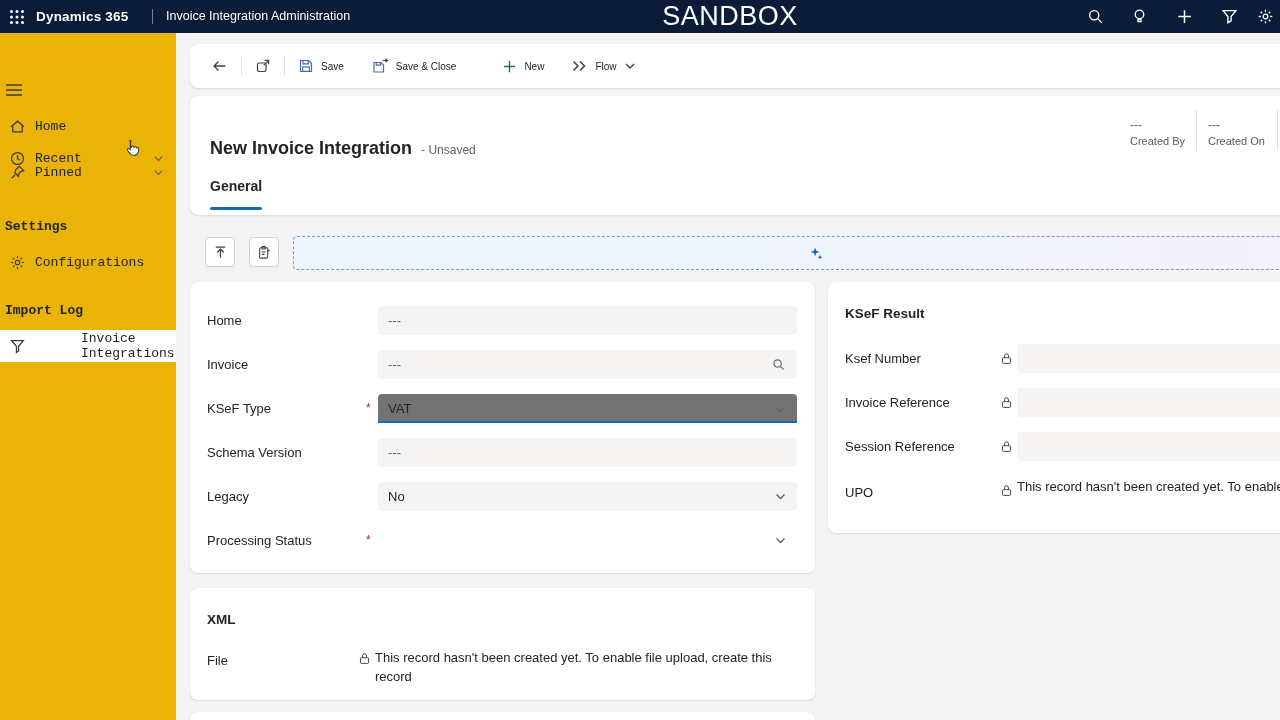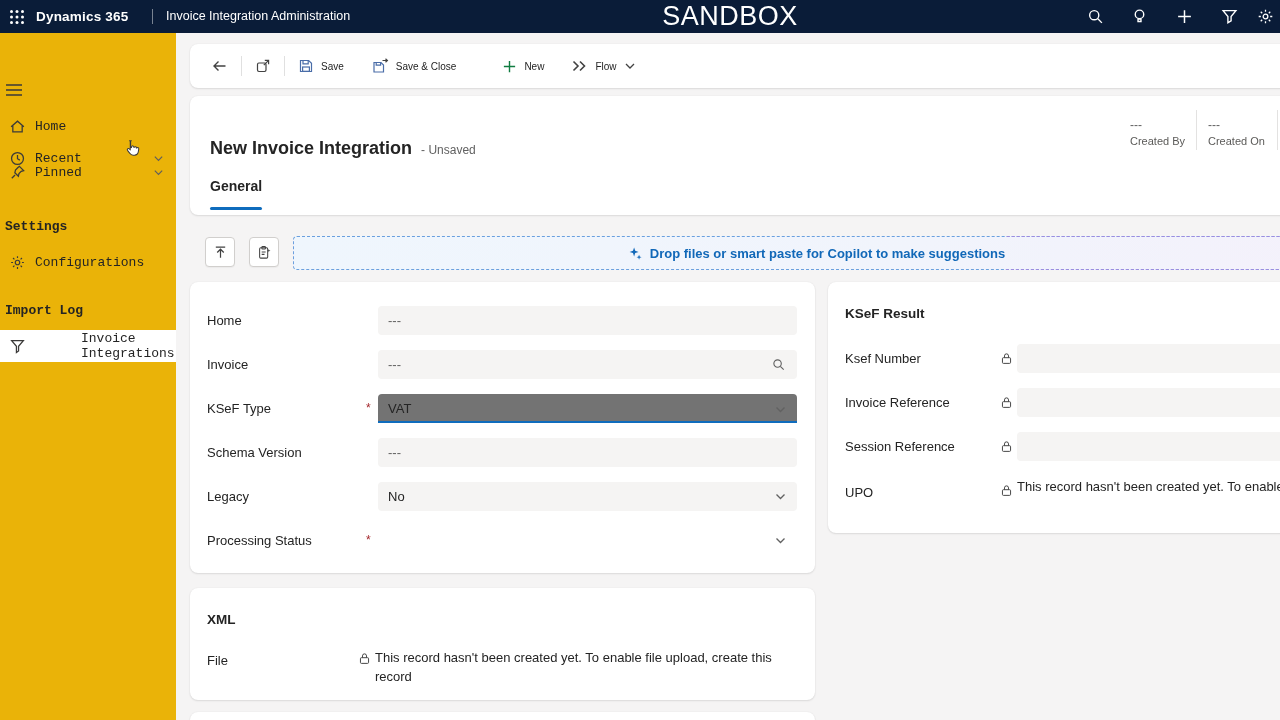--- a/index.html
+++ b/index.html
@@ -254,21 +254,20 @@
       <path d="M5 7.5h4.2M5 10h3"></path>
       <path d="M12.6 4.2l.5 1.3 1.3.5-1.3.5-.5 1.3-.5-1.3-1.3-.5 1.3-.5z" fill="#424242" stroke="none"></path>
     </svg>
   </div>
 
   <div class="copilot">
     <svg width="15" height="15" viewBox="0 0 16 16">
       <path d="M6.5 1.5l1.2 3.6 3.6 1.2-3.6 1.2-1.2 3.6-1.2-3.6-3.6-1.2 3.6-1.2z" fill="#1168b8"></path>
       <path d="M11.8 9.2l.7 2 2 .7-2 .7-.7 2-.7-2-2-.7 2-.7z" fill="#1168b8"></path>
     </svg>
-    <span class="copilot-text">Drop files or smart paste for Copilot to make suggestions</span>
   </div>
 
   <div class="card" style="left:190px;top:282px;width:625px;height:291px">
 
     <div class="flabel" style="left:17px;top:24px">Home</div>
     <div class="finput" style="left:188px;top:24px;width:419px">---</div>
 
     <div class="flabel" style="left:17px;top:68px">Invoice</div>
     <div class="finput" style="left:188px;top:68px;width:419px">---</div>
     <svg class="w-icon" style="left:582px;top:76px" viewBox="0 0 14 14" fill="none" stroke="#616161" stroke-width="1.2">

